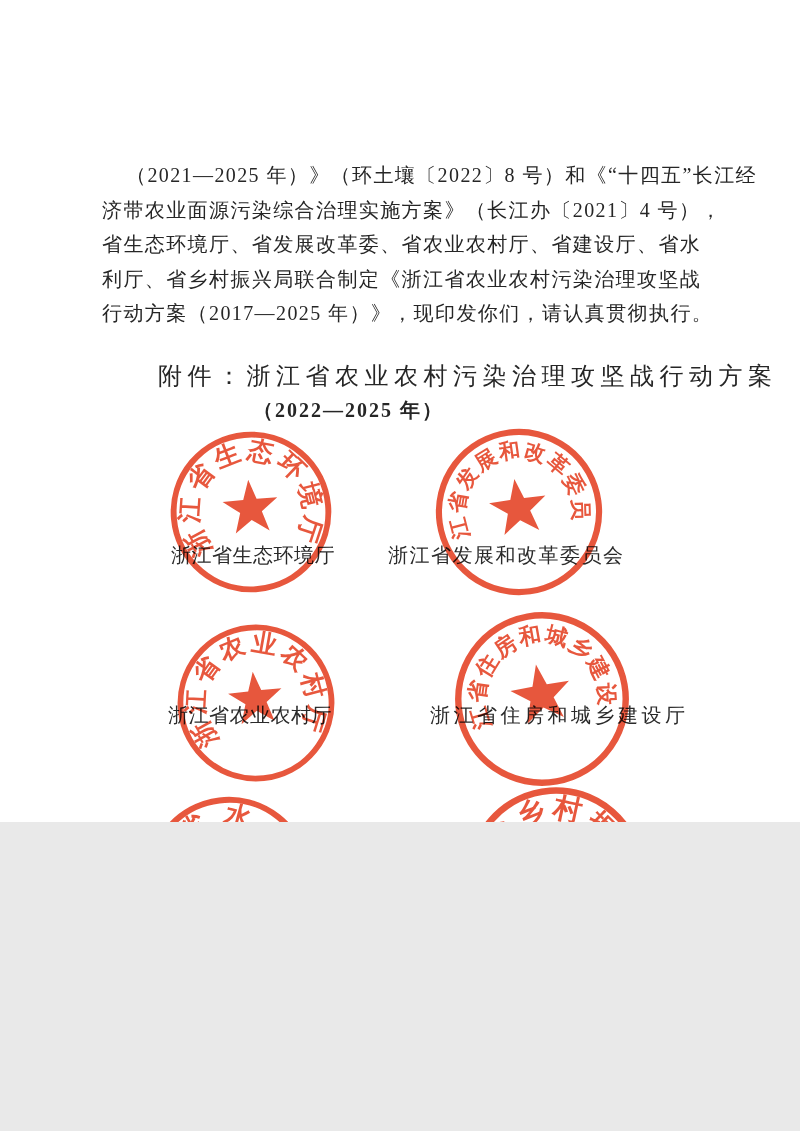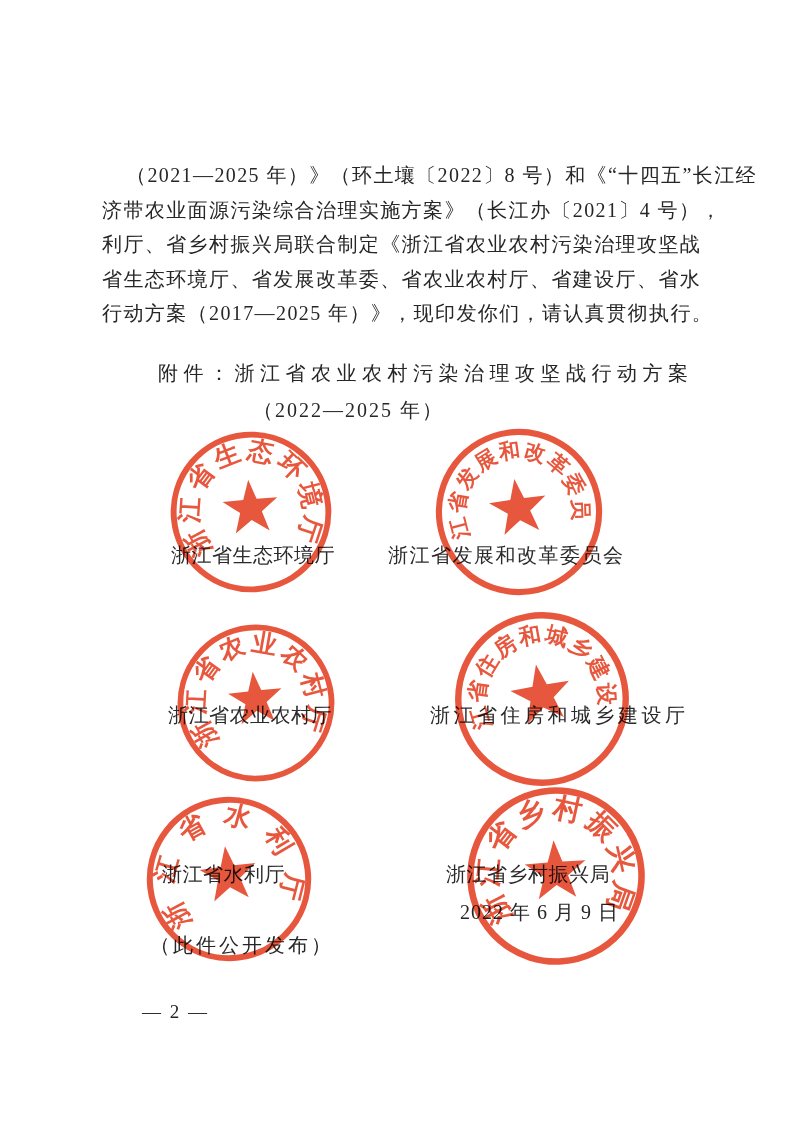--- a/index.html
+++ b/index.html
@@ -1,31 +1,31 @@
 <!DOCTYPE html>
 <html><head>
 <meta charset="utf-8">
 <style>
   html,body{margin:0;padding:0;background:#e9e9e9;}
   .page{
-    position:relative;width:800px;height:1131px;margin:0 auto;
+    position:relative;width:800px;height:822px;margin:0 auto;
     background:#ffffff;overflow:hidden;
     font-family:"Liberation Serif","DejaVu Serif",serif;
     color:#262626;
   }
   
   .body-text{position:absolute;left:102px;top:158px;width:600px;
     font-size:20px;line-height:34.6px;letter-spacing:1.4px;}
   .bline{white-space:nowrap;}
   .bline.indent{padding-left:24px;}
   
-  .attach-l1{position:absolute;left:158px;top:360px;font-size:20px;
+  .attach-l1{position:absolute;left:158px;top:360px;font-size:24px;
     letter-spacing:5.5px;white-space:nowrap;}
   .attach-l2{position:absolute;left:253px;top:397px;font-size:20px;
-    letter-spacing:2px;white-space:nowrap;}
+    letter-spacing:2px;white-space:nowrap;font-weight:bold;}
   
   .sig{position:absolute;font-size:20px;white-space:nowrap;z-index:1;color:#2a2a2a;}
   .sig1{left:171px;top:542px;letter-spacing:0.5px;}
   .sig2{left:388px;top:542px;letter-spacing:1.5px;}
   .sig3{left:168px;top:702px;letter-spacing:0.5px;}
   .sig4{left:430px;top:702px;letter-spacing:3.5px;}
   .sig5{left:162px;top:861px;letter-spacing:0.5px;}
   .sig6{left:446px;top:861px;letter-spacing:0.5px;}
   .date-line{position:absolute;left:460px;top:899px;font-size:20px;
     letter-spacing:1px;white-space:nowrap;z-index:1;}
@@ -50,22 +50,22 @@
   .s6{left:462px;top:780px;width:188px;height:192px;transform:rotate(-4deg);}
 </style>
 </head>
 <body>
 
 <div class="page">
 
   <div class="body-text">
     <div class="bline indent">（2021—2025 年）》（环土壤〔2022〕8 号）和《“十四五”长江经</div>
     <div class="bline">济带农业面源污染综合治理实施方案》（长江办〔2021〕4 号），</div>
+    <div class="bline">省生态环境厅、省发展改革委、省农业农村厅、省建设厅、省水</div>
     <div class="bline">利厅、省乡村振兴局联合制定《浙江省农业农村污染治理攻坚战</div>
-    <div class="bline">省生态环境厅、省发展改革委、省农业农村厅、省建设厅、省水</div>
     <div class="bline">行动方案（2017—2025 年）》，现印发你们，请认真贯彻执行。</div>
   </div>
 
   <div class="attach-l1">附件：浙江省农业农村污染治理攻坚战行动方案</div>
   <div class="attach-l2">（2022—2025 年）</div>
 
   <div class="sig sig1">浙江省生态环境厅</div>
   <div class="sig sig2">浙江省发展和改革委员会</div>
   <div class="sig sig3">浙江省农业农村厅</div>
   <div class="sig sig4">浙江省住房和城乡建设厅</div>

